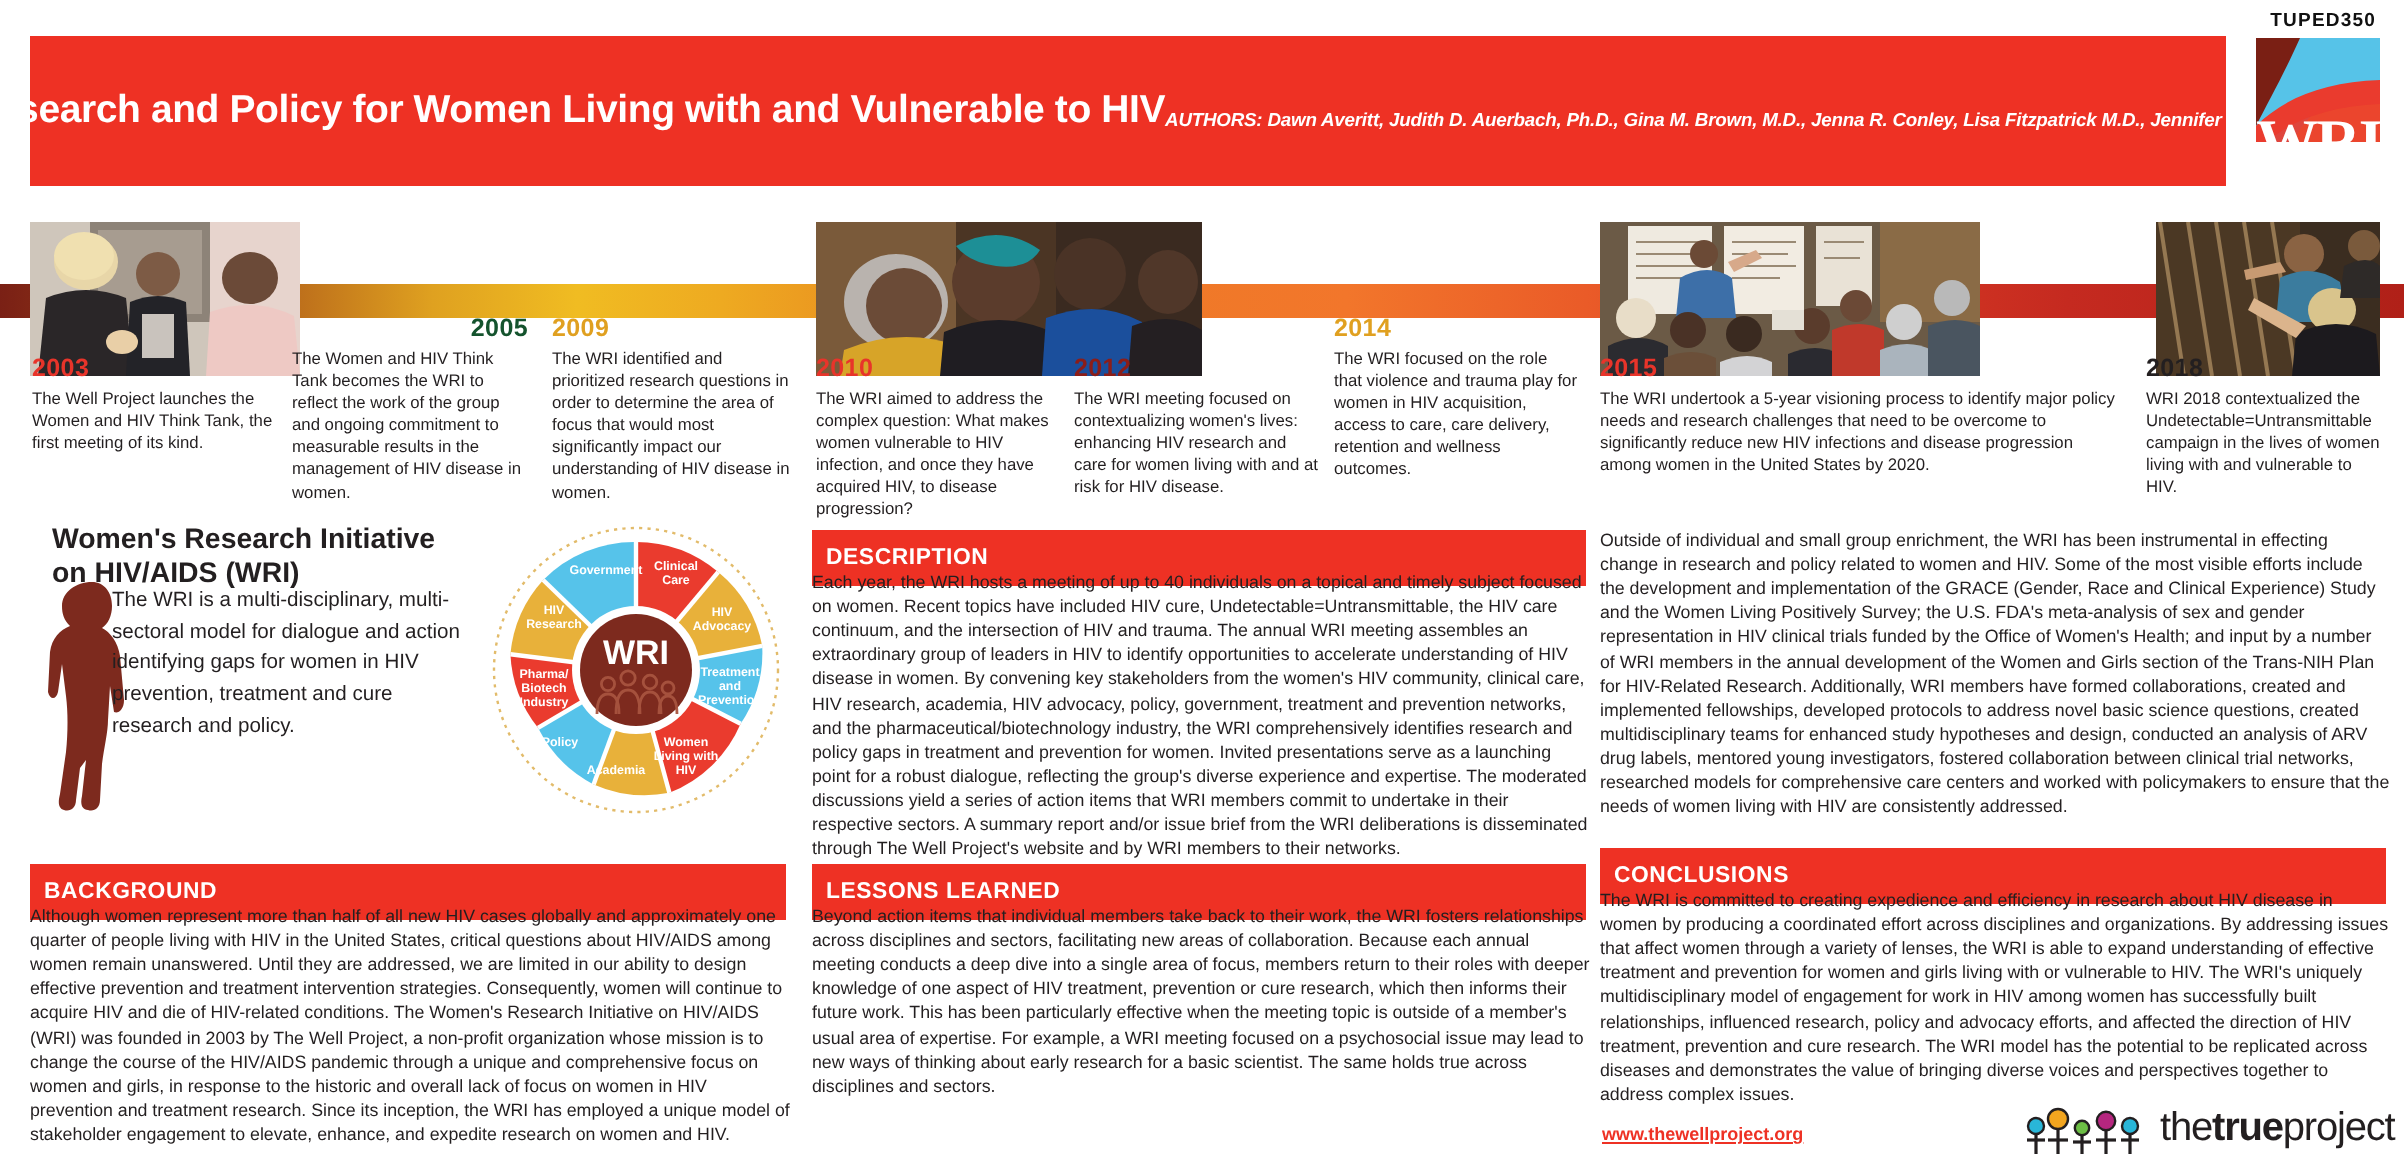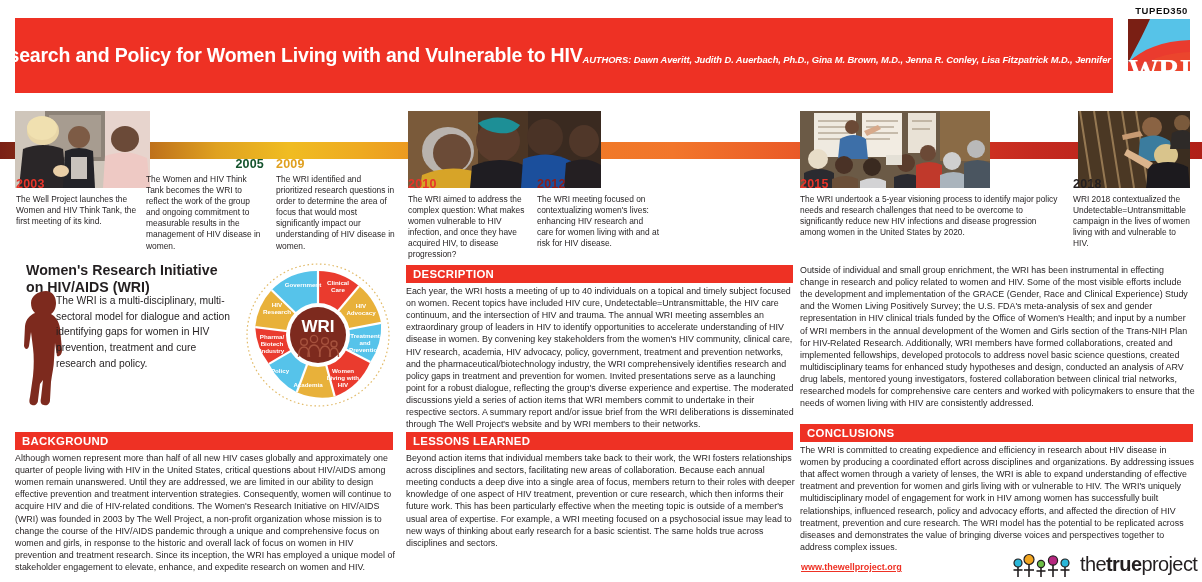--- a/index.html
+++ b/index.html
@@ -69,21 +69,21 @@
   }
   .silhouette { position: absolute; left: 16px; top: 288px; width: 58px; height: 120px; }
   .wri-body {
     position: absolute; left: 56px; top: 293px; width: 180px;
     font-size: 10.3px; line-height: 1.52; color: #231f20;
   }
   .wheel { position: absolute; left: 246px; top: 260px; width: 144px; height: 150px; }
 
   
   .sec-header {
-    position: absolute; height: 18px; background: #ee3124;
+    position: absolute; height: 28px; background: #ee3124;
     color: #ffffff; font-weight: bold; font-size: 11.4px;
     letter-spacing: 0.3px; display: flex; align-items: center;
     padding-left: 7px;
   }
   .sec-body { position: absolute; font-size: 8.9px; line-height: 1.36; color: #231f20; text-align: left; }
 
   .footer-url {
     position: absolute; left: 801px; top: 562px;
     font-size: 9px; font-weight: bold; color: #ee3124;
   }
@@ -235,20 +235,24 @@
   <div class="tl-entry" style="left:408px; top:178px; width:126px;">
     <div class="tl-year" style="color:#e8342a;">2010</div>
     <div class="tl-text">The WRI aimed to address the complex question: What makes women vulnerable to HIV infection, and once they have acquired HIV, to disease progression?</div>
   </div>
 
   <div class="tl-entry" style="left:537px; top:178px; width:124px;">
     <div class="tl-year" style="color:#8c1d18;">2012</div>
     <div class="tl-text">The WRI meeting focused on contextualizing women's lives: enhancing HIV research and care for women living with and at risk for HIV disease.</div>
   </div>
 
+  <div class="tl-entry" style="left:667px; top:158px; width:122px;">
+    <div class="tl-year" style="color:#e0a020;">2014</div>
+    <div class="tl-text">The WRI focused on the role that violence and trauma play for women in HIV acquisition, access to care, care delivery, retention and wellness outcomes.</div>
+  </div>
 
   <div class="tl-entry" style="left:800px; top:178px; width:262px;">
     <div class="tl-year" style="color:#e8342a;">2015</div>
     <div class="tl-text">The WRI undertook a 5-year visioning process to identify major policy needs and research challenges that need to be overcome to significantly reduce new HIV infections and disease progression among women in the United States by 2020.</div>
   </div>
 
   <div class="tl-entry" style="left:1073px; top:178px; width:118px;">
     <div class="tl-year" style="color:#231f20;">2018</div>
     <div class="tl-text">WRI 2018 contextualized the Undetectable=Untransmittable campaign in the lives of women living with and vulnerable to HIV.</div>
   </div>

